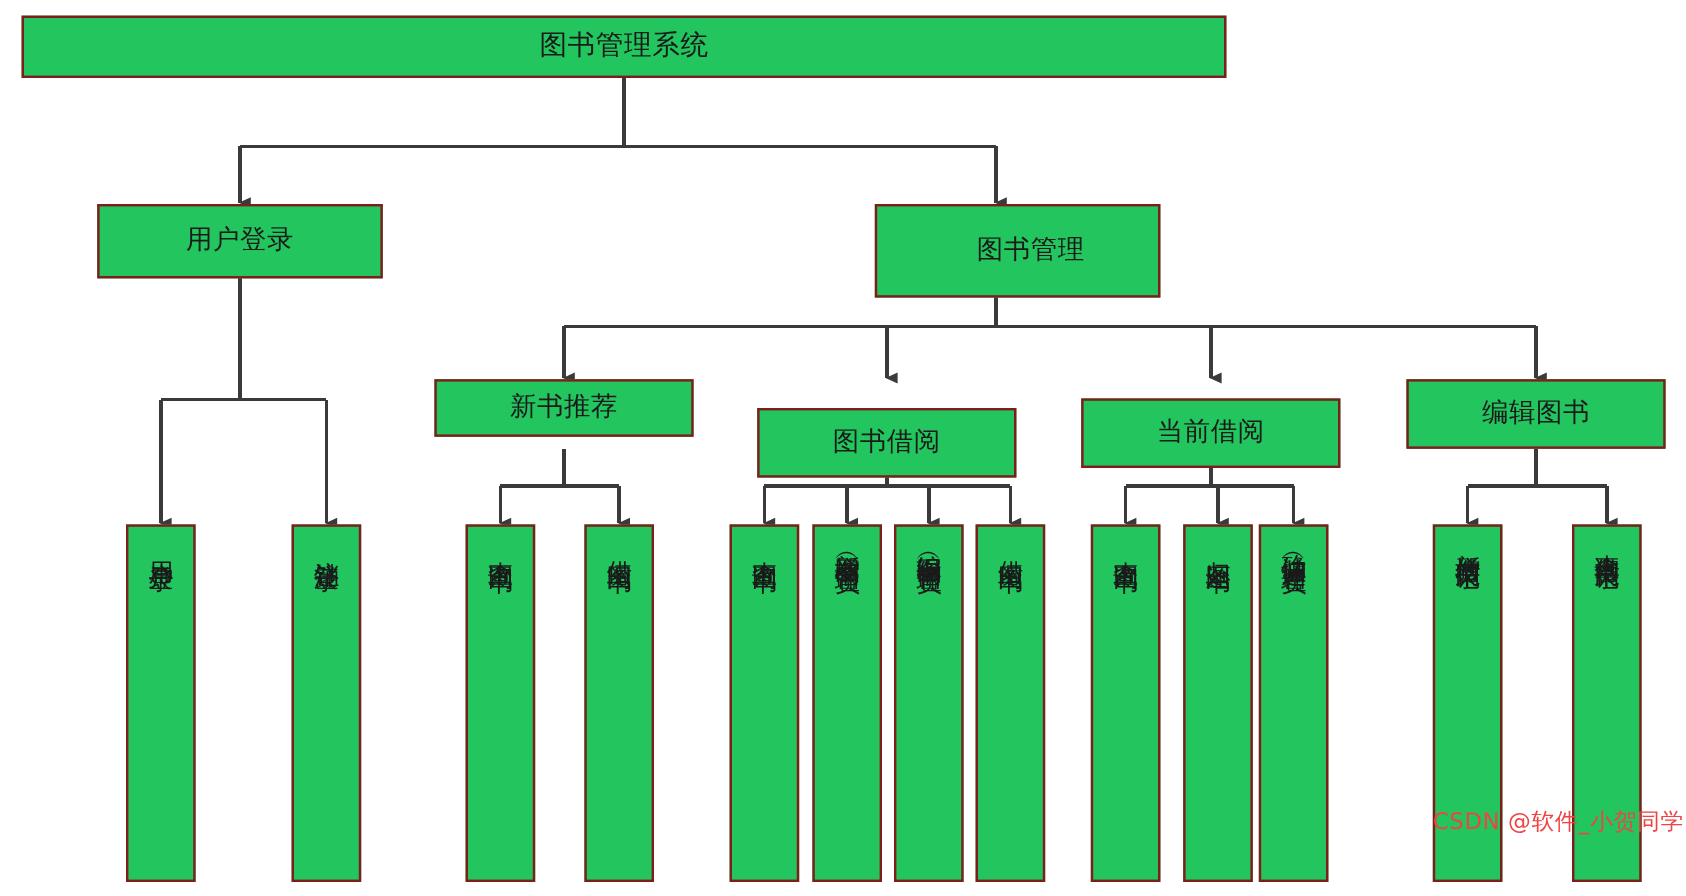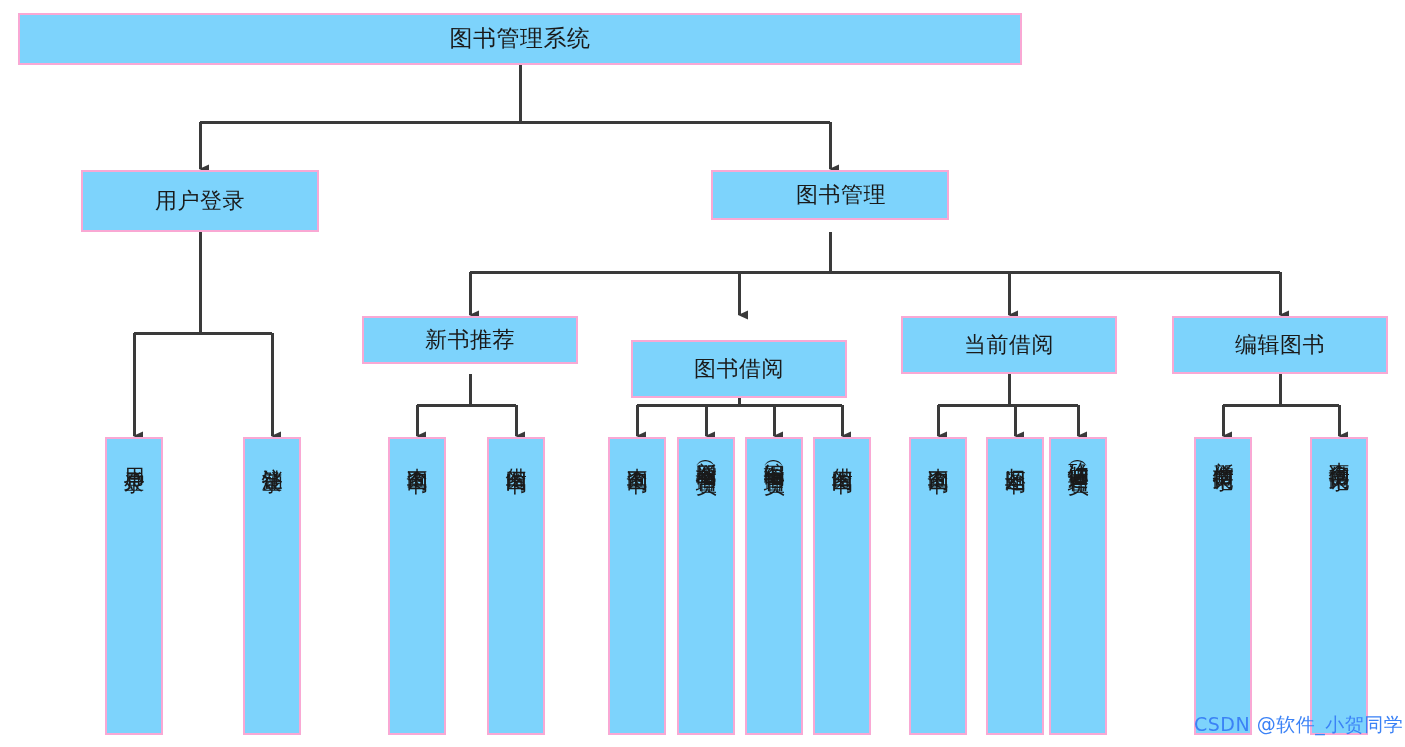--- a/index.html
+++ b/index.html
@@ -22,22 +22,22 @@
     position: absolute;
     left: 0;
     top: 0;
     width: 1405px;
     height: 747px;
     pointer-events: none;
   }
   .node {
     position: absolute;
     box-sizing: border-box;
-    background: #7dd3fc;
-    border: 2px solid #f9a8d4;
+    background: #22c55e;
+    border: 2px solid #7f1d1d;
     display: flex;
     align-items: center;
     justify-content: center;
     color: #1a1a1a;
   }
   .node .label {
     display: block;
     text-align: center;
     line-height: 1.18;
     letter-spacing: 0.5px;
@@ -125,30 +125,30 @@
       </g>
   </svg>
 
   <div id="node-group">
       <div class="node level-root" style="left: 18px; top: 13px; width: 1004px; height: 52px;">
         <span class="label">图书管理系统</span>
       </div>
       <div class="node level-1" style="left: 81px; top: 170px; width: 238px; height: 62px;">
         <span class="label">用户登录</span>
       </div>
-      <div class="node level-1" style="left: 711px; top: 170px; width: 238px; height: 50px; padding-left: 22px;">
+      <div class="node level-1" style="left: 729px; top: 170px; width: 238px; height: 78px; padding-left: 22px;">
         <span class="label">图书管理</span>
       </div>
       <div class="node level-2" style="left: 362px; top: 316px; width: 216px; height: 48px;">
         <span class="label">新书推荐</span>
       </div>
       <div class="node level-2" style="left: 631px; top: 316px; width: 216px; height: 58px; margin-top: 24px;">
         <span class="label">图书借阅</span>
       </div>
-      <div class="node level-2" style="left: 901px; top: 316px; width: 216px; height: 58px;">
+      <div class="node level-2" style="left: 901px; top: 332px; width: 216px; height: 58px;">
         <span class="label">当前借阅</span>
       </div>
       <div class="node level-2" style="left: 1172px; top: 316px; width: 216px; height: 58px;">
         <span class="label">编辑图书</span>
       </div>
       <div class="node level-3" style="left: 105px; top: 437px; width: 58px; height: 298px;">
         <span class="label">用户登录</span>
       </div>
       <div class="node level-3" style="left: 243px; top: 437px; width: 58px; height: 298px;">
         <span class="label">注销登录</span>
@@ -181,15 +181,15 @@
         <span class="label">确认归还（管理员）</span>
       </div>
       <div class="node level-3 tall-text" style="left: 1194px; top: 437px; width: 58px; height: 298px;">
         <span class="label">新增借阅记录</span>
       </div>
       <div class="node level-3 tall-text" style="left: 1310px; top: 437px; width: 58px; height: 298px;">
         <span class="label">查询借阅记录</span>
       </div>
     </div>
 
-  <div class="watermark" style="left: 1194px; top: 712px; color: #3b82f6;">CSDN @软件_小贺同学</div>
+  <div class="watermark" style="left: 1194px; top: 672px; color: #ef4444;">CSDN @软件_小贺同学</div>
 
 </div>
 
 </body></html>

